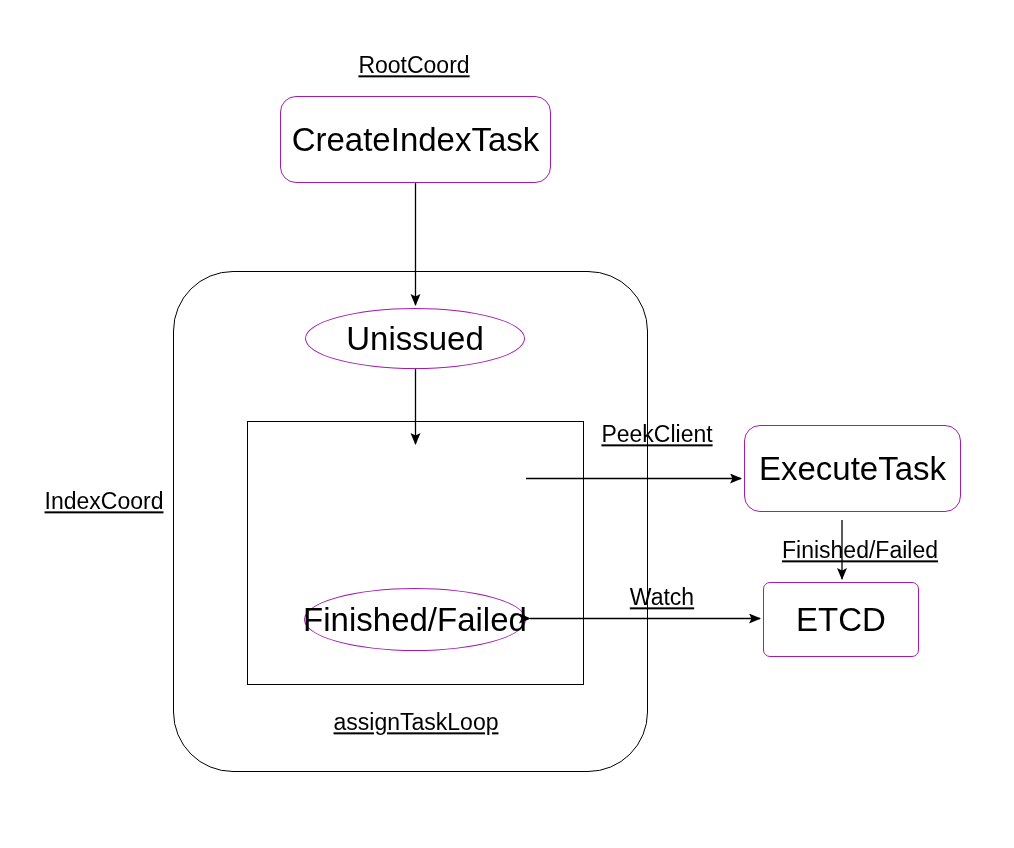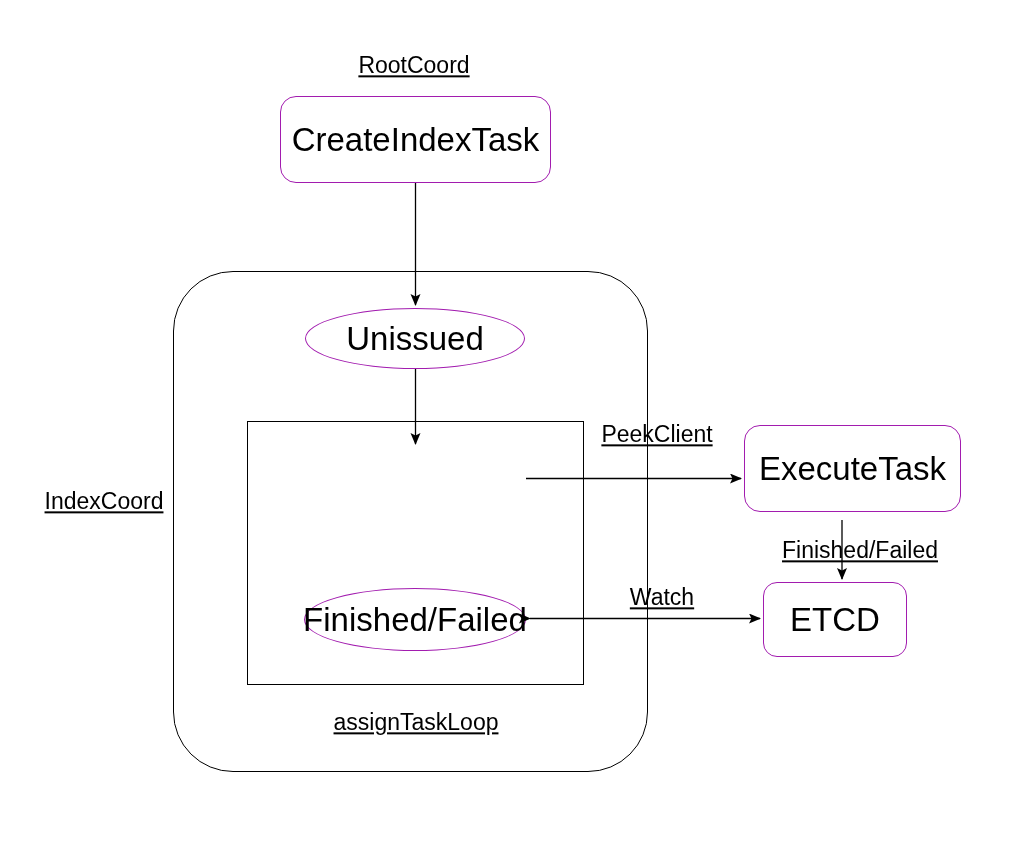--- a/index.html
+++ b/index.html
@@ -72,21 +72,21 @@
 
 
   <div class="node ellipse" style="left:304px; top:588px; width:222px; height:63px;">
     <span>Finished/Failed</span>
   </div>
 
   <div class="node rounded-box" style="left:744px; top:425px; width:217px; height:87px;">
     <span>ExecuteTask</span>
   </div>
 
-  <div class="node rounded-box" style="left:763px; top:582px; width:144px; height:75px; border-radius:14px;">
+  <div class="node rounded-box" style="left:763px; top:582px; width:156px; height:75px; border-radius:7px;">
     <span>ETCD</span>
   </div>
 
   <div class="lbl" style="left:414px; top:66px;">RootCoord</div>
 
   <div class="lbl" style="left:88px; top:502px;margin-left:16px;">IndexCoord</div>
 
 
   <div class="lbl" style="left:416px; top:723px;">assignTaskLoop</div>
 

